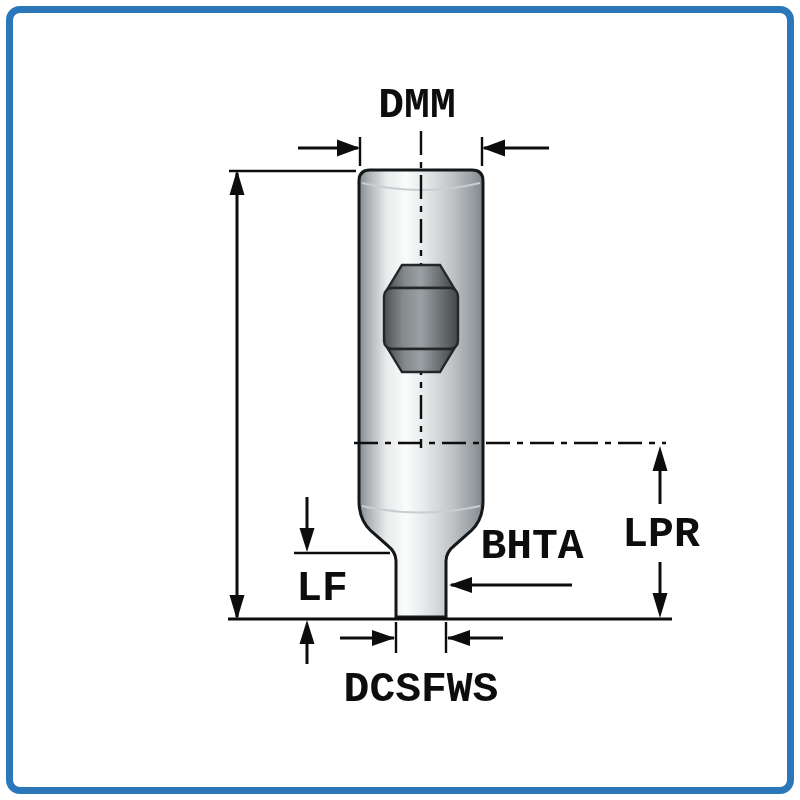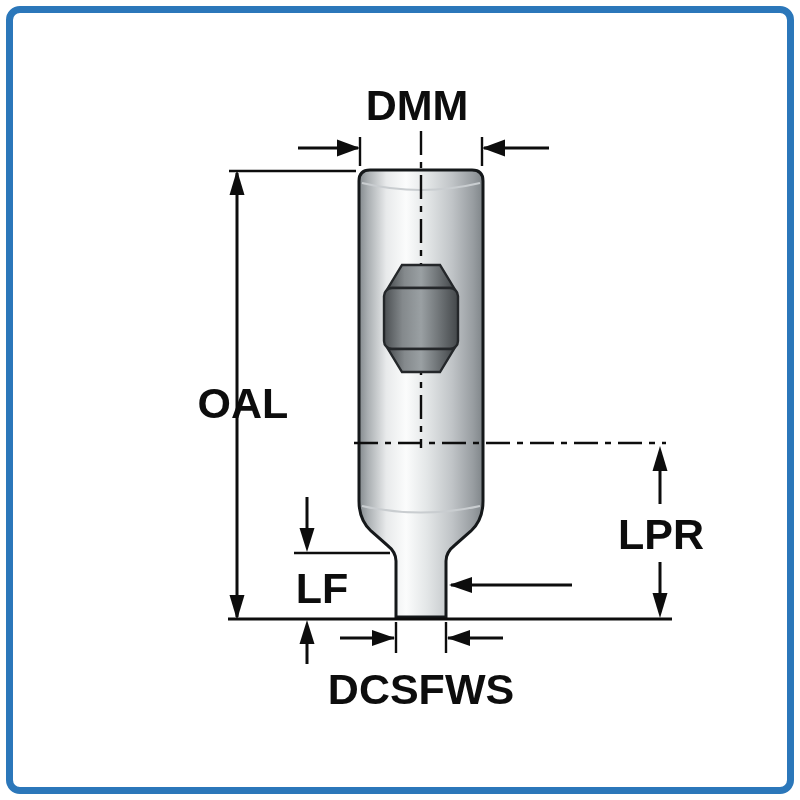--- a/index.html
+++ b/index.html
@@ -1,19 +1,19 @@
 <!DOCTYPE html>
 <html style="--frame: #2b77ba; --line: #0d0d0d; --canvas: #ffffff; --steel_light: #fbfcfc; --steel_dark: #7f8589; --screw_dark: #4a4e51;"><head>
 <meta charset="utf-8">
 <style>
   html,body{margin:0;padding:0;background:#ffffff;}
   .page{
     position:relative;width:800px;height:800px;
     background:var(--canvas,#ffffff);overflow:hidden;
-    font-family:Liberation Sans, sans-serif;
+    font-family:Liberation Mono, monospace;
   }
   .frame{
     position:absolute;inset:6px;
     border:7px solid var(--frame,#2b77ba);
     border-radius:14px;
     pointer-events:none;
   }
   .stage{position:absolute;inset:0;}
   svg{position:absolute;inset:0;display:block;}
   .lbl{
@@ -114,20 +114,20 @@
         <line class="ln thin" x1="396" y1="622" x2="396" y2="653"></line>
         <line class="ln thin" x1="446" y1="622" x2="446" y2="653"></line>
         <line class="ln" x1="340" y1="638" x2="394" y2="638"></line>
         <polygon class="arr" points="395,638 372,630 372,646"></polygon>
         <line class="ln" x1="448" y1="638" x2="503" y2="638"></line>
         <polygon class="arr" points="447,638 470,630 470,646"></polygon>
       </g>
     </svg>
 
     <div class="lbl" style="left:417px; top:105px">DMM</div>
-    <div class="lbl" style="left:243px; top:403px">OAL</div>
     <div class="lbl" style="left:322px; top:588px">LF</div>
+    <div class="lbl" style="left:532px; top:546px">BHTA</div>
     <div class="lbl" style="left:421px; top:689px">DCSFWS</div>
     <div class="lbl" style="left:661px; top:534px">LPR</div>
   </div>
 
   <div class="frame"></div>
 </div>
 
 </body></html>

